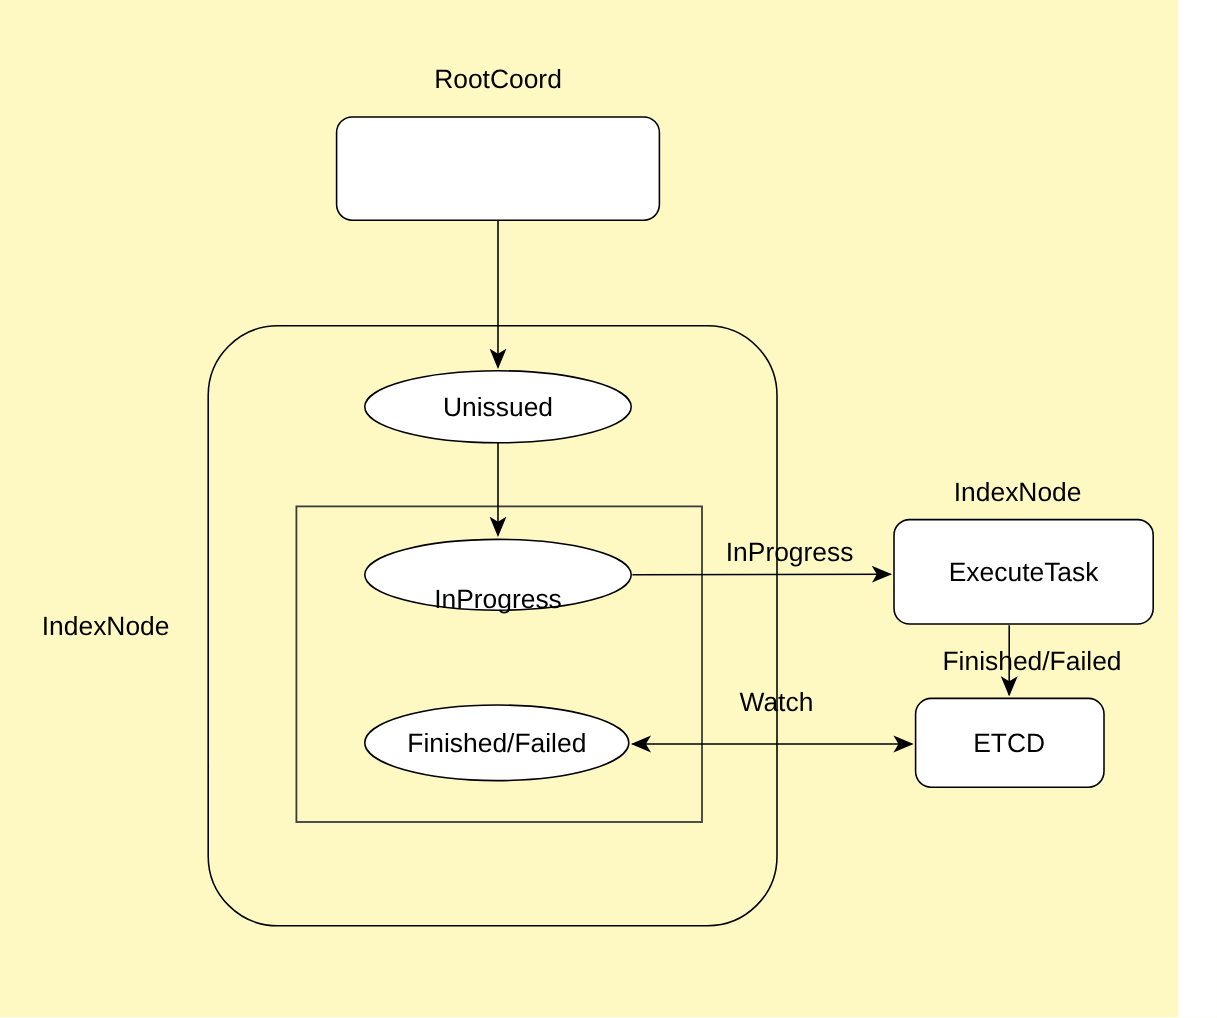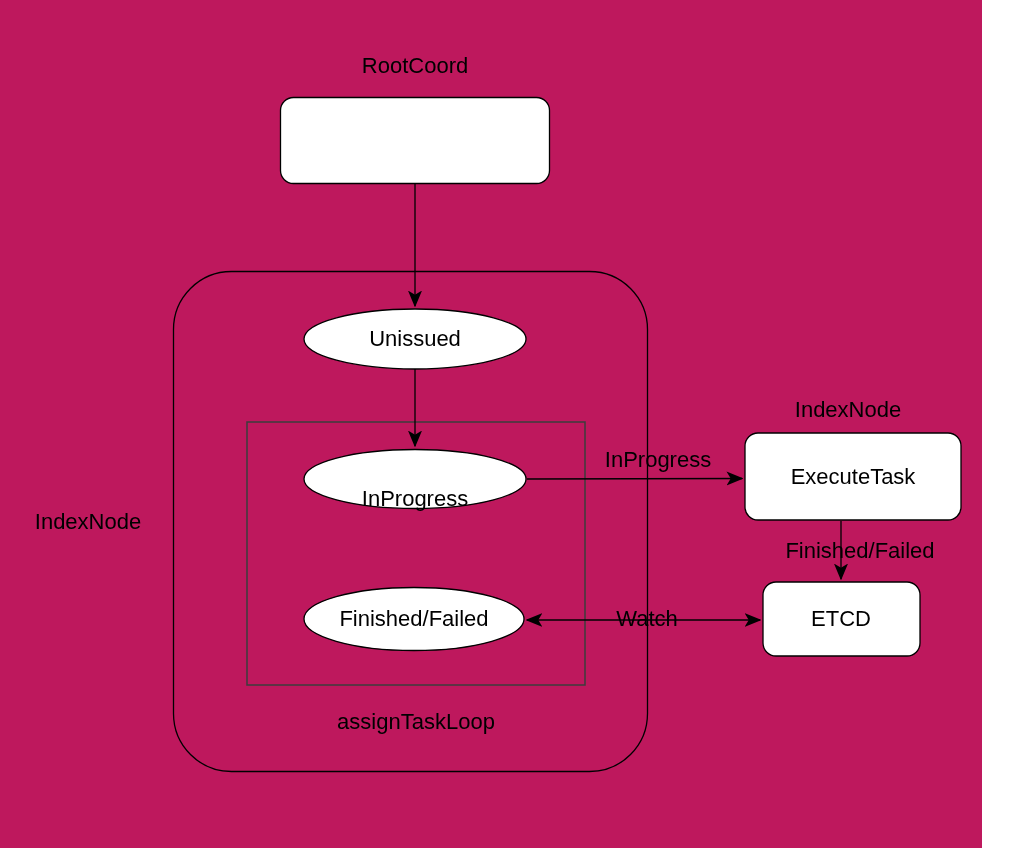--- a/index.html
+++ b/index.html
@@ -4,21 +4,21 @@
 <style>
   html, body {
     margin: 0;
     padding: 0;
     background: #ffffff;
   }
   .canvas {
     position: relative;
     width: 982px;
     height: 848px;
-    background: #be185d;
+    background: #fef9c3;
     font-family: "Liberation Sans", "DejaVu Sans", sans-serif;
     overflow: hidden;
   }
   .shapes {
     position: absolute;
     top: 0;
     left: 0;
   }
   .lbl {
     position: absolute;
@@ -59,25 +59,24 @@
     <path d="M415,184 L415,306" fill="none" stroke="#000000" stroke-width="1.3" marker-end="url(#arrow)"></path>
     <path d="M415,369 L415,446" fill="none" stroke="#000000" stroke-width="1.3" marker-end="url(#arrow)"></path>
     <path d="M527,479 L742,478.5" fill="none" stroke="#000000" stroke-width="1.3" marker-end="url(#arrow)"></path>
     <path d="M527,620 L760,620" fill="none" stroke="#000000" stroke-width="1.3" marker-start="url(#arrow)" marker-end="url(#arrow)"></path>
     <path d="M841,521 L841,579" fill="none" stroke="#000000" stroke-width="1.3" marker-end="url(#arrow)"></path>
   </svg>
 
   <div class="lbl" style="left:415px; top:66px;">RootCoord</div>
   <div class="lbl" style="left:88px; top:522px;">IndexNode</div>
   <div class="lbl" style="left:848px; top:410px;">IndexNode</div>
-  <div class="lbl" style="left:416px; top:722px;">assignTaskLoop</div>
 
   <div class="lbl" style="left:415px; top:339px;text-align:right;">Unissued</div>
   <div class="lbl" style="left:415px; top:479px;margin-top:20px;">InProgress</div>
   <div class="lbl" style="left:414px; top:619px;">Finished/Failed</div>
   <div class="lbl" style="left:853px; top:477px;">ExecuteTask</div>
   <div class="lbl" style="left:841px; top:619px;">ETCD</div>
 
   <div class="lbl" style="left:658px; top:460px;">InProgress</div>
-  <div class="lbl" style="left:647px; top:619px;">Watch</div>
+  <div class="lbl" style="left:647px; top:585px;">Watch</div>
   <div class="lbl" style="left:860px; top:551px;">Finished/Failed</div>
 
 </div>
 
 </body></html>

